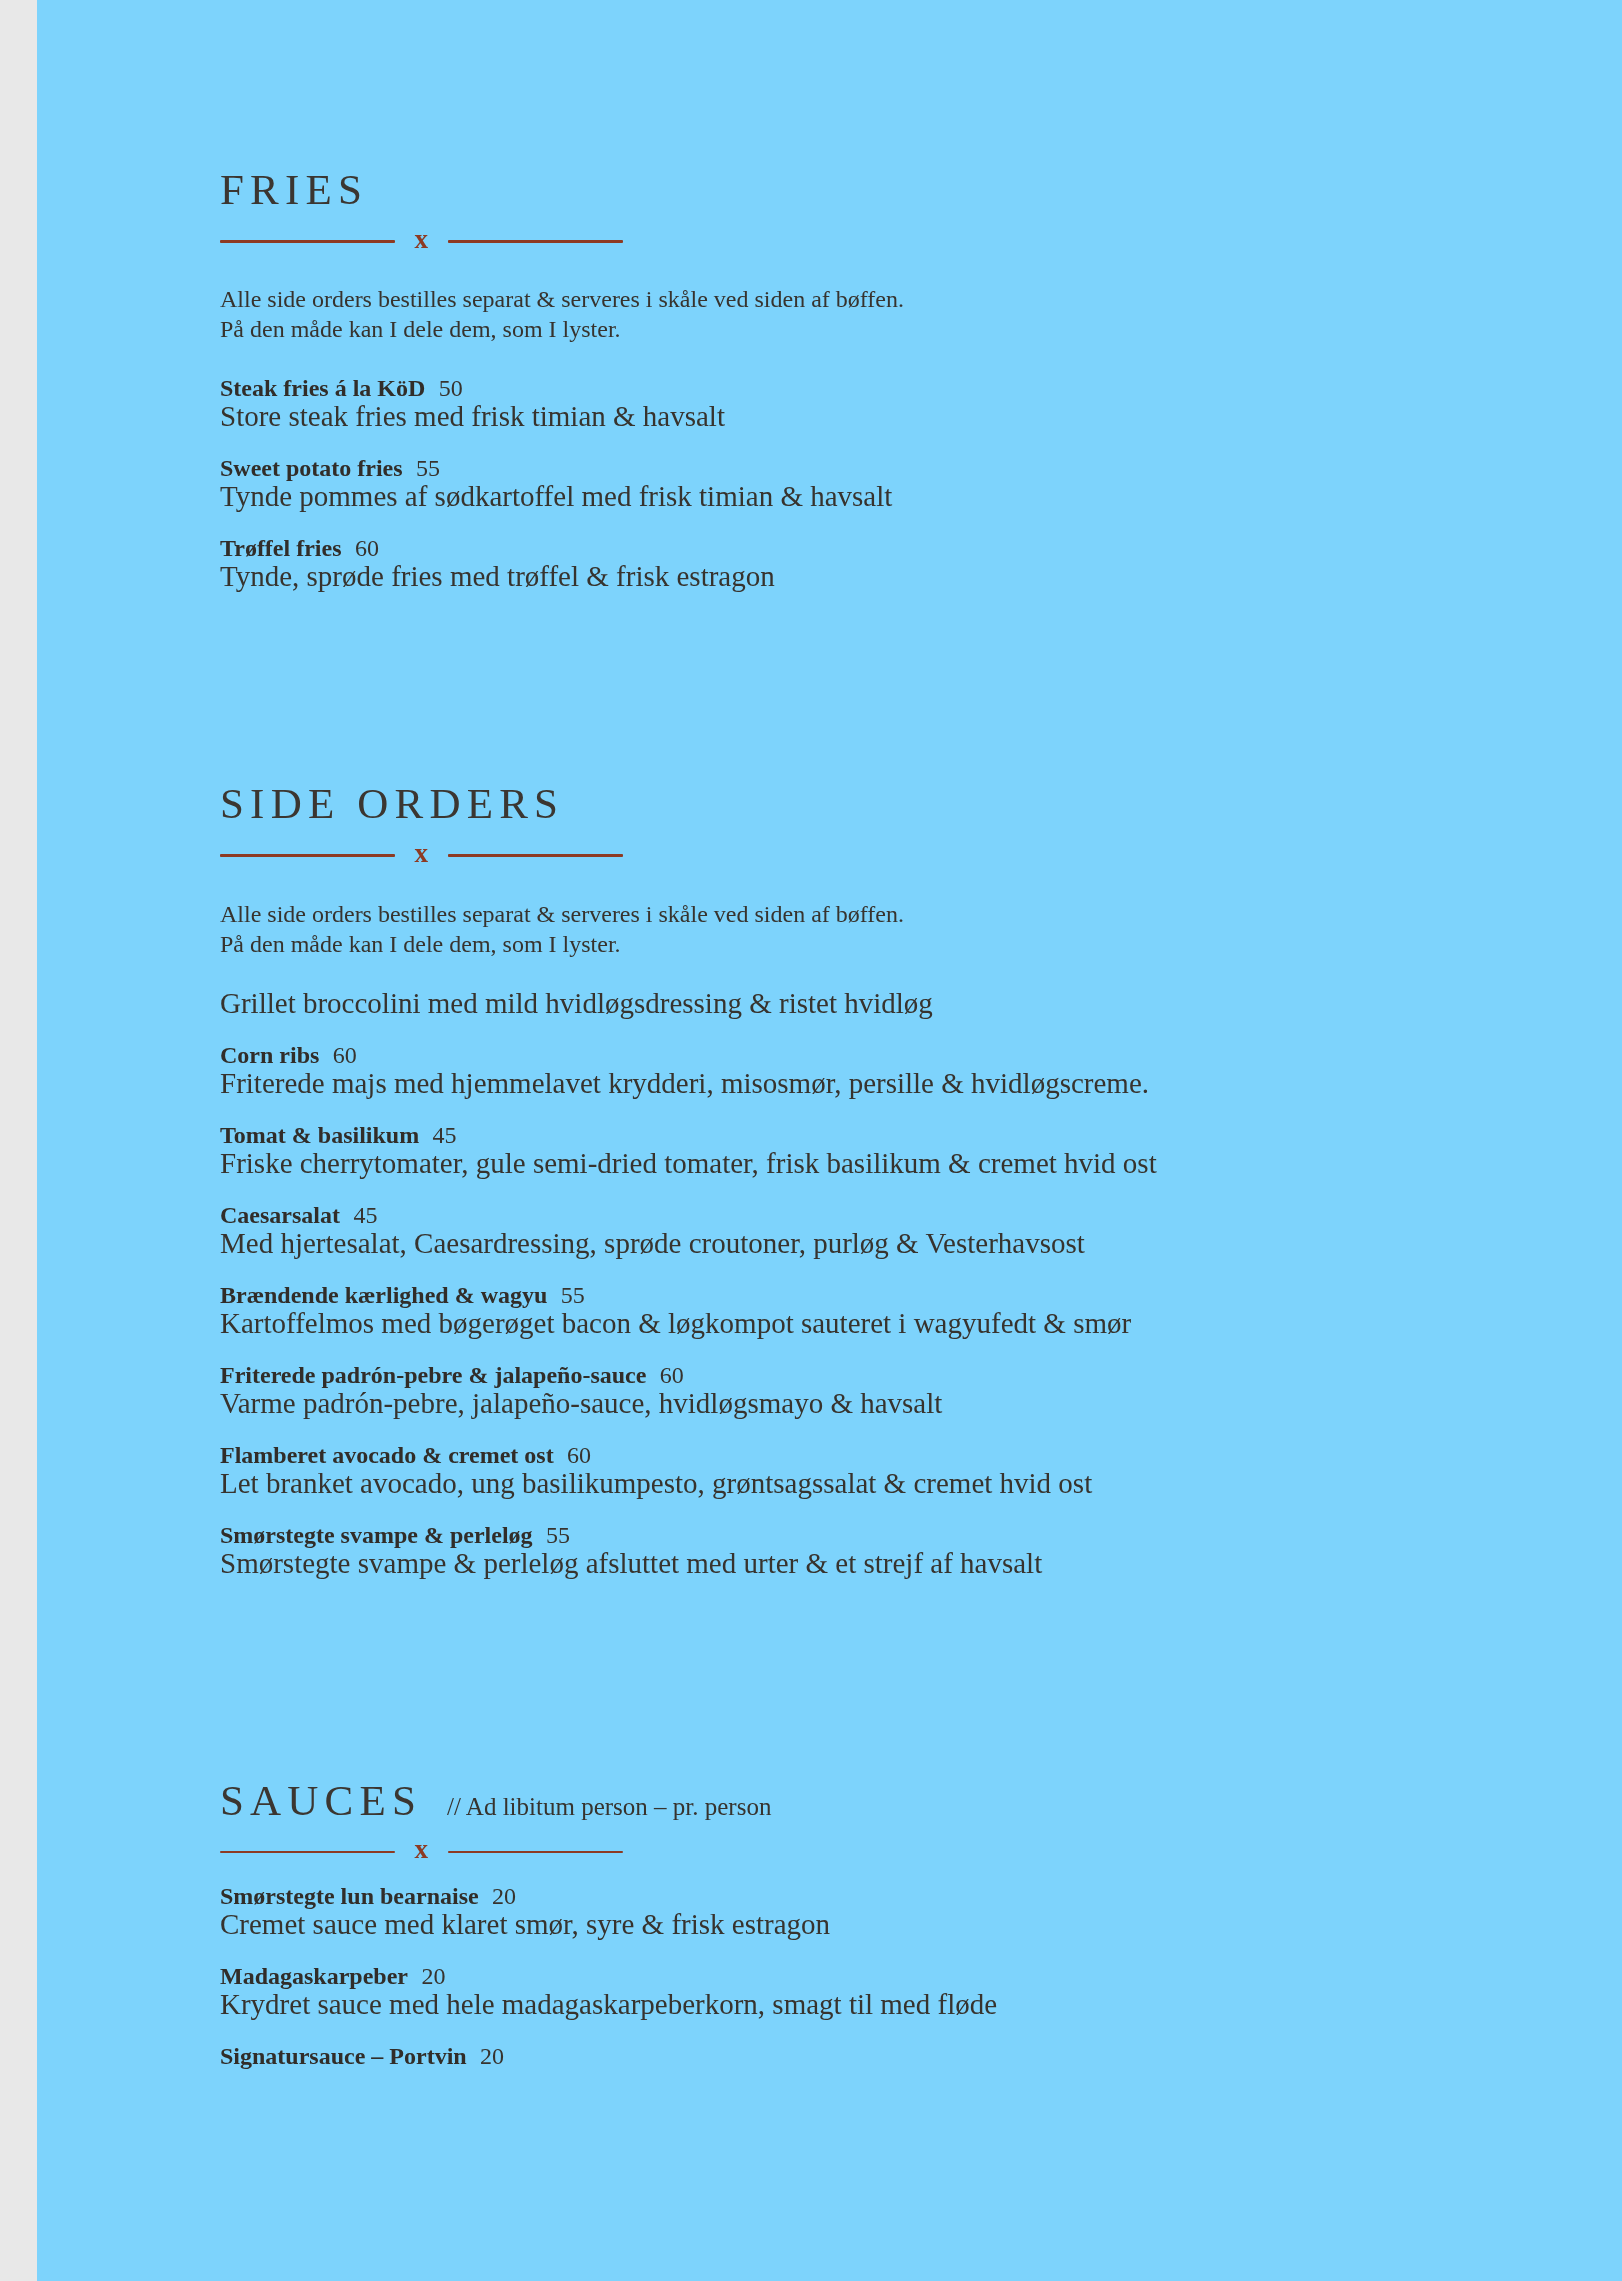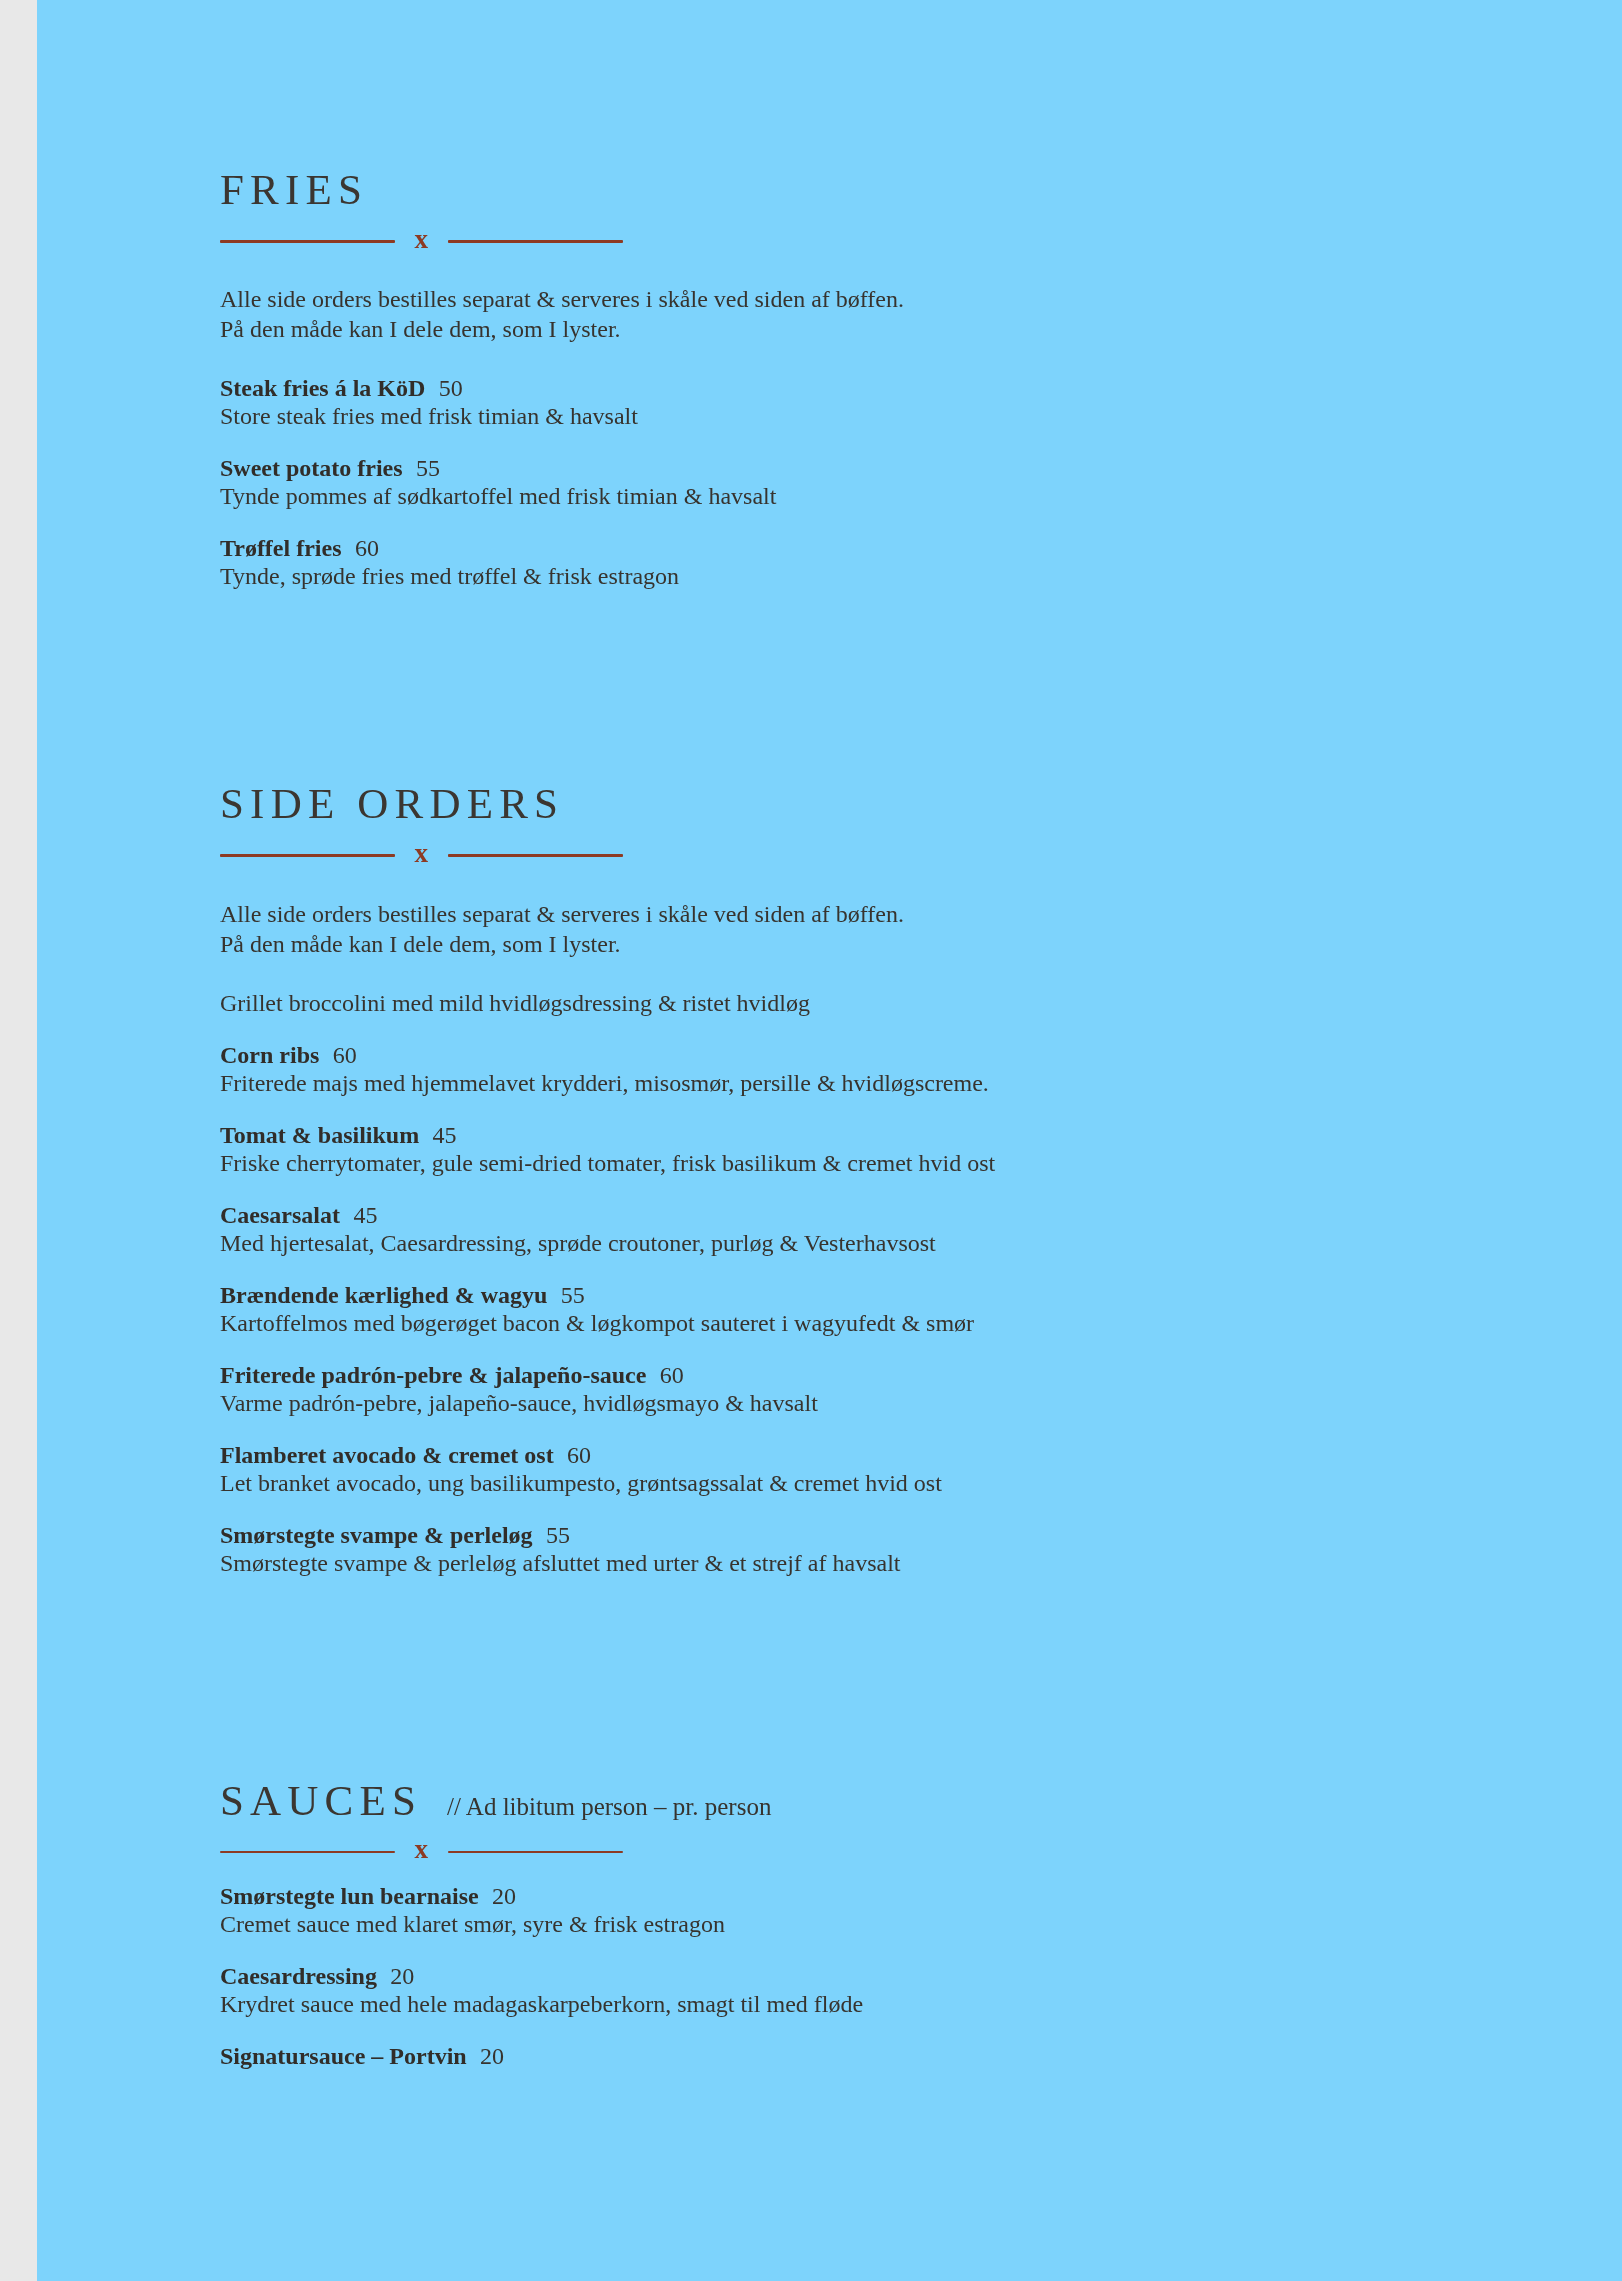--- a/index.html
+++ b/index.html
@@ -66,21 +66,21 @@
   }
   .intro:empty { display: none; }
 
   .items { margin-top: 30px; }
   .menu-section:nth-of-type(3) .items { margin-top: 14.3px; }
 
   .menu-item { margin-bottom: 24px; }
   .item-line { font-size: 24px; line-height: 28px; }
   .item-name { font-weight: 700; color: #312d29; }
   .item-price { margin-left: 13.4px; color: #37332e; }
-  .item-desc { font-size: 24px; line-height: 28px; color: #37332e; }
+  .item-desc { font-size: 29px; line-height: 28px; color: #37332e; }
 </style>
 </head>
 <body>
 
 <div class="page">
   <main>
     <div id="sections-root">
   <section class="menu-section">
     <div class="section-header">
       <h2 class="section-title">FRIES</h2>
@@ -203,21 +203,21 @@
     <div class="items">
   <div class="menu-item">
     <div class="item-line">
       <span class="item-name">Smørstegte lun bearnaise</span><span class="item-price">20</span>
     </div>
     <div class="item-desc">Cremet sauce med klaret smør, syre &amp; frisk estragon</div>
   </div>
 
   <div class="menu-item">
     <div class="item-line">
-      <span class="item-name">Caesardressing</span><span class="item-price">20</span>
+      <span class="item-name">Madagaskarpeber</span><span class="item-price">20</span>
     </div>
     <div class="item-desc">Krydret sauce med hele madagaskarpeberkorn, smagt til med fløde</div>
   </div>
 
   <div class="menu-item">
     <div class="item-line">
       <span class="item-name">Signatursauce – Portvin</span><span class="item-price">20</span>
     </div>
   </div>
 </div>

